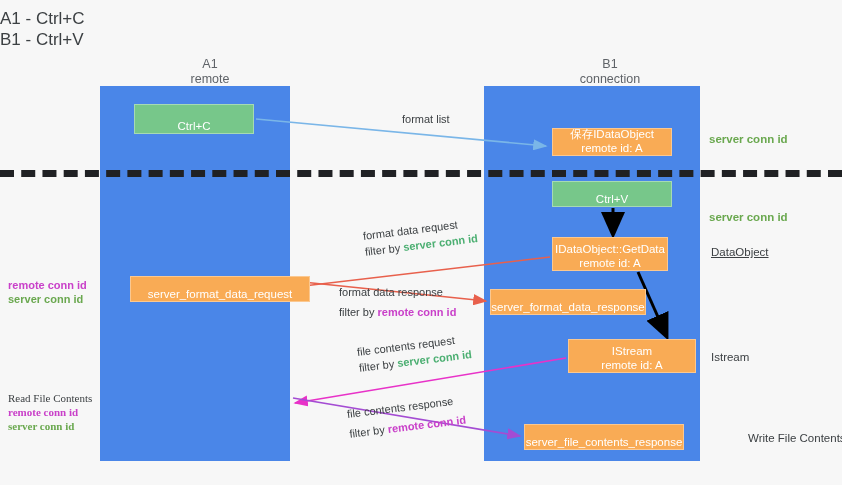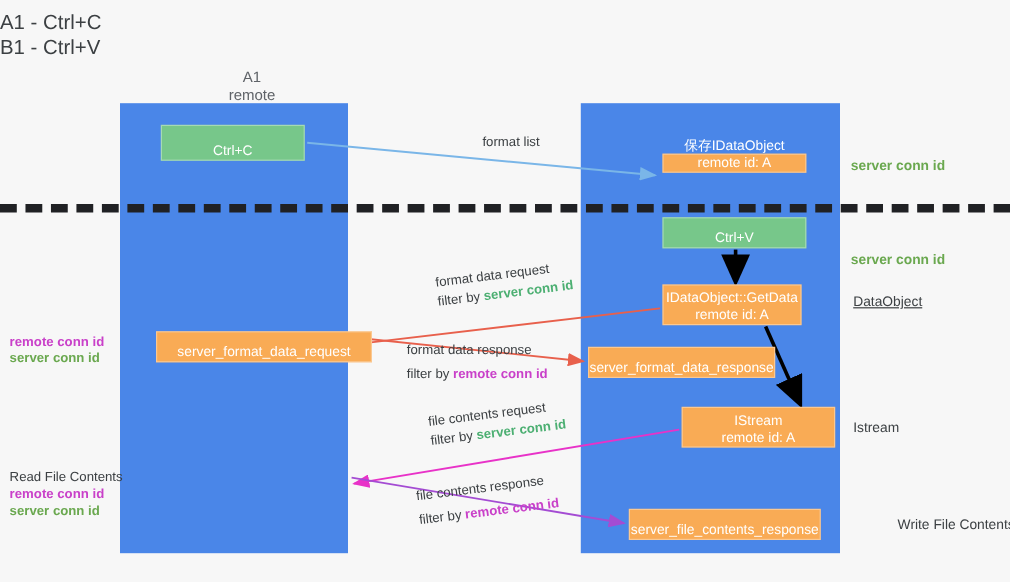--- a/index.html
+++ b/index.html
@@ -70,21 +70,21 @@
     color: #ffffff;
     font-size: 11.5px;
     line-height: 14px;
     border: 1px solid rgba(255,255,255,0.35);
   }
   .node.green { background: #76c893; background: #77c78a; }
   .node.orange { background: #f9ab55; }
   .node .line2 { font-size: 11.5px; }
 
   #node-ctrl-c    { left: 134px; top: 104px; width: 120px; height: 30px; }
-  #node-save-ido  { left: 552px; top: 128px; width: 120px; height: 16px; }
+  #node-save-ido  { left: 552px; top: 128px; width: 120px; height: 28px; }
   #node-ctrl-v    { left: 552px; top: 181px; width: 120px; height: 26px; }
   #node-getdata   { left: 552px; top: 237px; width: 116px; height: 34px; }
   #node-istream   { left: 568px; top: 339px; width: 128px; height: 34px; }
   #node-sfdreq    { left: 130px; top: 276px; width: 180px; height: 26px; }
   #node-sfdresp   { left: 490px; top: 289px; width: 156px; height: 26px; }
   #node-sfcreq    { left: 130px; top: 393px; width: 160px; height: 26px; }
   #node-sfcresp   { left: 524px; top: 424px; width: 160px; height: 26px; }
 
   
   .edge-label {
@@ -106,21 +106,21 @@
   .side-note {
     font-size: 11px;
     line-height: 14px;
     white-space: nowrap;
   }
   .side-note .plain   { color: #3c4043; font-weight: normal; }
   .side-note .purple  { color: #c940c9; font-weight: bold; }
   .side-note .green   { color: #6aa84f; font-weight: bold; }
 
   #left-note-1 { left: 8px; top: 278px; }
-  #left-note-2 { left: 8px; top: 391px; }
+  #left-note-2 { left: 8px; top: 391px; font-family: Liberation Serif, serif; }
 
   
   .right-note {
     font-size: 11.5px;
     line-height: 15px;
     white-space: nowrap;
   }
   .right-note.green { color: #6aa84f; font-weight: bold; }
   .right-note.plain { color: #3c4043; }
 
@@ -144,20 +144,24 @@
 
   <div class="abs" id="title-block">
     <div>A1 - Ctrl+C</div>
     <div>B1 - Ctrl+V</div>
   </div>
 
   <div class="abs col-header" id="col-header-a1">
     <div>A1</div>
     <div>remote</div>
   </div>
+  <div class="abs col-header" id="col-header-b1">
+    <div>B1</div>
+    <div>connection</div>
+  </div>
 
   <div class="abs lane" id="lane-a1"></div>
   <div class="abs lane" id="lane-b1"></div>
 
   <svg class="abs" id="edges" viewBox="0 0 842 485">
     <defs>
       <marker id="ah-blue" markerWidth="9" markerHeight="7" refX="8" refY="3.5" orient="auto">
         <polygon points="0 0, 9 3.5, 0 7" fill="#7ab6e8"></polygon>
       </marker>
       <marker id="ah-red" markerWidth="9" markerHeight="7" refX="8" refY="3.5" orient="auto">

